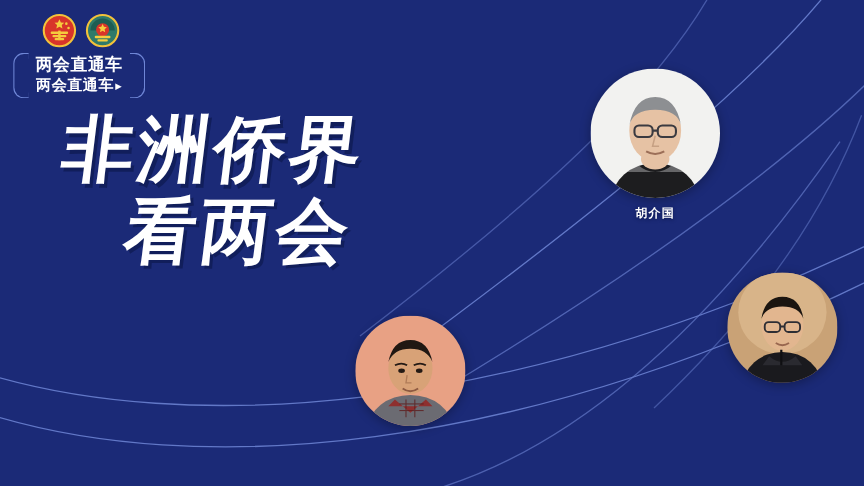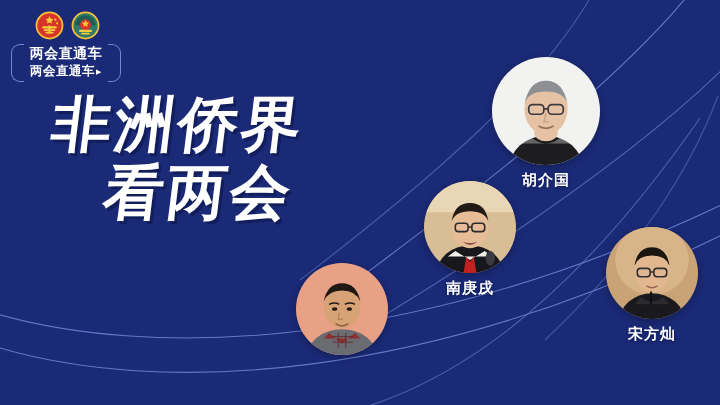--- a/index.html
+++ b/index.html
@@ -127,21 +127,21 @@
   .portrait .ring {
     position: relative;
     border-radius: 50%;
     overflow: hidden;
     box-shadow: 0 2px 9px rgba(0, 0, 0, 0.3);
   }
   .portrait .name {
     margin-top: 6px;
     text-align: center;
     color: #ffffff;
-    font-size: 15px;
+    font-size: 10px;
     font-weight: bold;
     letter-spacing: 1px;
     white-space: nowrap;
     text-shadow: 0 1px 3px rgba(10, 20, 70, 0.9);
   }
   .face-svg { display: block; }
 </style>
 </head>
 <body>
 
@@ -205,57 +205,37 @@
         <rect x="34" y="44" width="14" height="9" rx="3.5" fill="none" stroke="#3a3a40" stroke-width="1.6"></rect>
         <rect x="52" y="44" width="14" height="9" rx="3.5" fill="none" stroke="#3a3a40" stroke-width="1.6"></rect>
         <line x1="48" y1="48" x2="52" y2="48" stroke="#3a3a40" stroke-width="1.6"></line>
         <path d="M50 52 l-2 8 h5" fill="none" stroke="#c6a083" stroke-width="1.2"></path>
         <path d="M43 64 q7 4 14 0" fill="none" stroke="#9c6f58" stroke-width="1.6"></path>
       </svg>
     </div>
     <div class="name">胡介国</div>
   </div>
 
-  <div class="portrait" style="left:424px; top:181px; width:92px;">
-    <div class="ring" style="width:92px;height:92px;">
-      <svg class="face-svg" width="92" height="92" viewBox="0 0 100 100" xmlns="http://www.w3.org/2000/svg">
-        <rect width="100" height="100" fill="#d9bd95"></rect>
-        <rect x="0" y="0" width="100" height="34" fill="#e9d6b4"></rect>
-        <ellipse cx="50" cy="100" rx="36" ry="30" fill="#17171c"></ellipse>
-        <path d="M34 76 l16 10 16 -10 8 6 -48 0z" fill="#f3f0ea"></path>
-        <path d="M46 82 l4 6 4 -6 3 18 -14 0z" fill="#c22222"></path>
-        <ellipse cx="50" cy="50" rx="20" ry="23" fill="#e7bd97"></ellipse>
-        <path d="M30 44 q3 -20 20 -20 q17 0 20 20 q-4 -11 -20 -11 q-16 0 -20 11z" fill="#221a14"></path>
-        <rect x="34" y="46" width="14" height="9" rx="3.5" fill="none" stroke="#2b2b30" stroke-width="1.7"></rect>
-        <rect x="52" y="46" width="14" height="9" rx="3.5" fill="none" stroke="#2b2b30" stroke-width="1.7"></rect>
-        <line x1="48" y1="50" x2="52" y2="50" stroke="#2b2b30" stroke-width="1.7"></line>
-        <path d="M42 66 q8 7 16 0 q-8 3 -16 0z" fill="#8d4b44"></path>
-        <ellipse cx="72" cy="84" rx="5" ry="8" fill="#3a3a42"></ellipse>
-      </svg>
-    </div>
-    <div class="name">南庚戌</div>
-  </div>
 
   <div class="portrait" style="left:606px; top:227px; width:92px;">
     <div class="ring" style="width:92px;height:92px;">
       <svg class="face-svg" width="92" height="92" viewBox="0 0 100 100" xmlns="http://www.w3.org/2000/svg">
         <rect width="100" height="100" fill="#c9a276"></rect>
         <ellipse cx="50" cy="36" rx="40" ry="38" fill="#d8b489"></ellipse>
         <ellipse cx="50" cy="104" rx="36" ry="32" fill="#1a1a1e"></ellipse>
         <path d="M38 76 q12 10 24 0 l6 8 -36 0z" fill="#2a2a30"></path>
         <ellipse cx="50" cy="48" rx="19" ry="23" fill="#e2b68f"></ellipse>
         <path d="M31 42 q3 -20 19 -20 q16 0 19 20 q-4 -11 -19 -11 q-15 0 -19 11z" fill="#1b1510"></path>
         <rect x="34" y="45" width="14" height="9" rx="3.5" fill="none" stroke="#2e2e34" stroke-width="1.7"></rect>
         <rect x="52" y="45" width="14" height="9" rx="3.5" fill="none" stroke="#2e2e34" stroke-width="1.7"></rect>
         <line x1="48" y1="49" x2="52" y2="49" stroke="#2e2e34" stroke-width="1.7"></line>
         <path d="M44 64 q6 4 12 0" fill="none" stroke="#99674f" stroke-width="1.6"></path>
         <path d="M48 70 l2 0 0 14 -2 0z" fill="#0f0f12"></path>
       </svg>
     </div>
-    <div class="name">宋方灿</div>
   </div>
 
   <div class="portrait" style="left:296px; top:263px; width:92px;">
     <div class="ring" style="width:92px;height:92px;">
       <svg class="face-svg" width="92" height="92" viewBox="0 0 100 100" xmlns="http://www.w3.org/2000/svg">
         <rect width="100" height="100" fill="#e8a184"></rect>
         <ellipse cx="50" cy="102" rx="38" ry="30" fill="#6b6b72"></ellipse>
         <path d="M36 76 l14 12 14 -12 6 6 -40 0z" fill="#8e2f2f"></path>
         <g stroke="#5d1f1f" stroke-width="1" opacity="0.8">
           <line x1="40" y1="80" x2="62" y2="80"></line>

